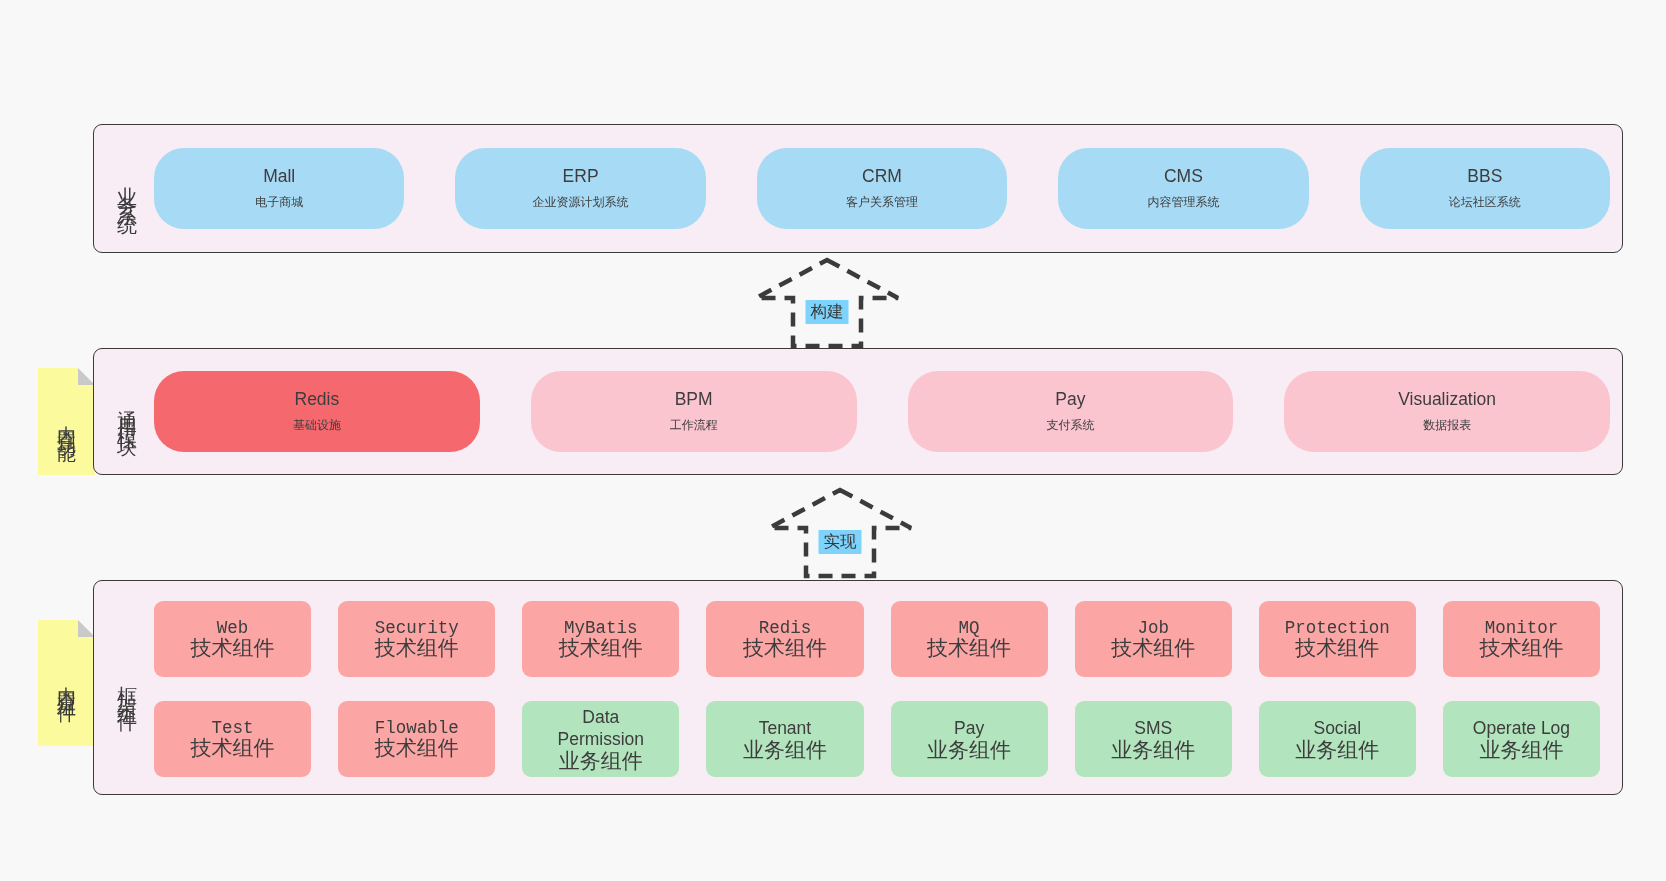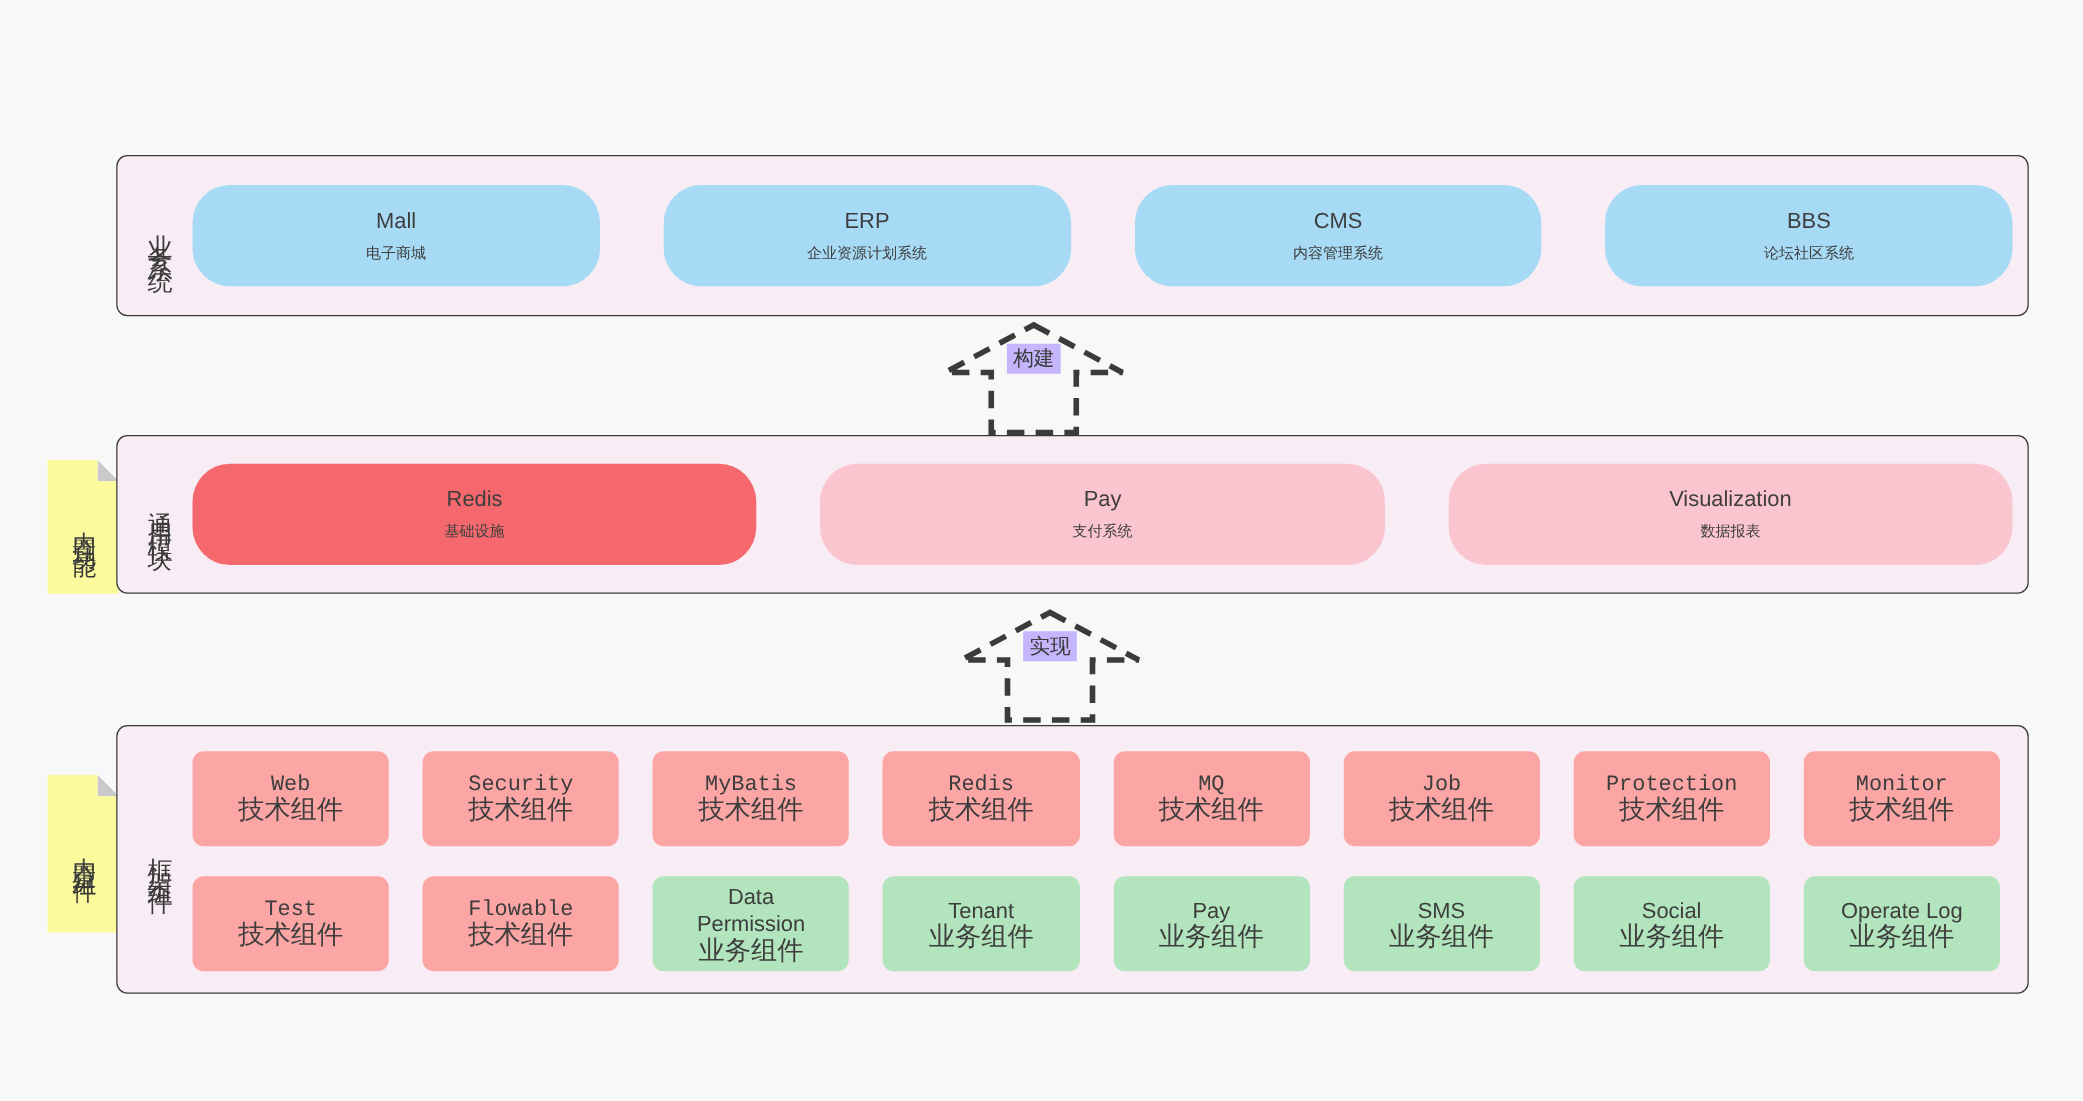--- a/index.html
+++ b/index.html
@@ -61,38 +61,42 @@
   .note-text{
     position:absolute;inset:0;display:flex;align-items:center;justify-content:center;
     writing-mode:vertical-rl;text-orientation:upright;
     font-size:19px;letter-spacing:6px;color:#3a3a3a;
   }
   .arrow{position:absolute;width:150px;height:92px;z-index:3;}
   .arrow1{left:752px;top:257px;}
   .arrow2{left:765px;top:487px;}
   .arrow svg{position:absolute;inset:0;}
   .arrow-label{
-    position:absolute;left:50%;top:18px;transform:translateX(-50%);
-    background:#c4b5fd;padding:1px 5px;font-size:16.5px;color:#3a3a3a;
+    position:absolute;left:50%;top:43px;transform:translateX(-50%);
+    background:#7dd3fc;padding:1px 5px;font-size:16.5px;color:#3a3a3a;
     white-space:nowrap;
   }
 </style>
 </head>
 <body>
 
 <div class="band band1">
   <div class="band-label">业务系统</div>
   <div class="boxes6">
       <div class="box blue">
         <div class="en">Mall</div>
         <div class="cn">电子商城</div>
       </div>
       <div class="box blue">
         <div class="en">ERP</div>
         <div class="cn">企业资源计划系统</div>
+      </div>
+      <div class="box blue">
+        <div class="en">CRM</div>
+        <div class="cn">客户关系管理</div>
       </div>
       <div class="box blue">
         <div class="en">CMS</div>
         <div class="cn">内容管理系统</div>
       </div>
       <div class="box blue">
         <div class="en">BBS</div>
         <div class="cn">论坛社区系统</div>
       </div>
     </div>
@@ -111,20 +115,24 @@
 </div>
 
 <div class="band band2">
   <div class="band-label">通用模块</div>
   <div class="boxes6">
       <div class="box red">
         <div class="en">Redis</div>
         <div class="cn">基础设施</div>
       </div>
       <div class="box pink">
+        <div class="en">BPM</div>
+        <div class="cn">工作流程</div>
+      </div>
+      <div class="box pink">
         <div class="en">Pay</div>
         <div class="cn">支付系统</div>
       </div>
       <div class="box pink">
         <div class="en">Visualization</div>
         <div class="cn">数据报表</div>
       </div>
     </div>
 </div>
 

